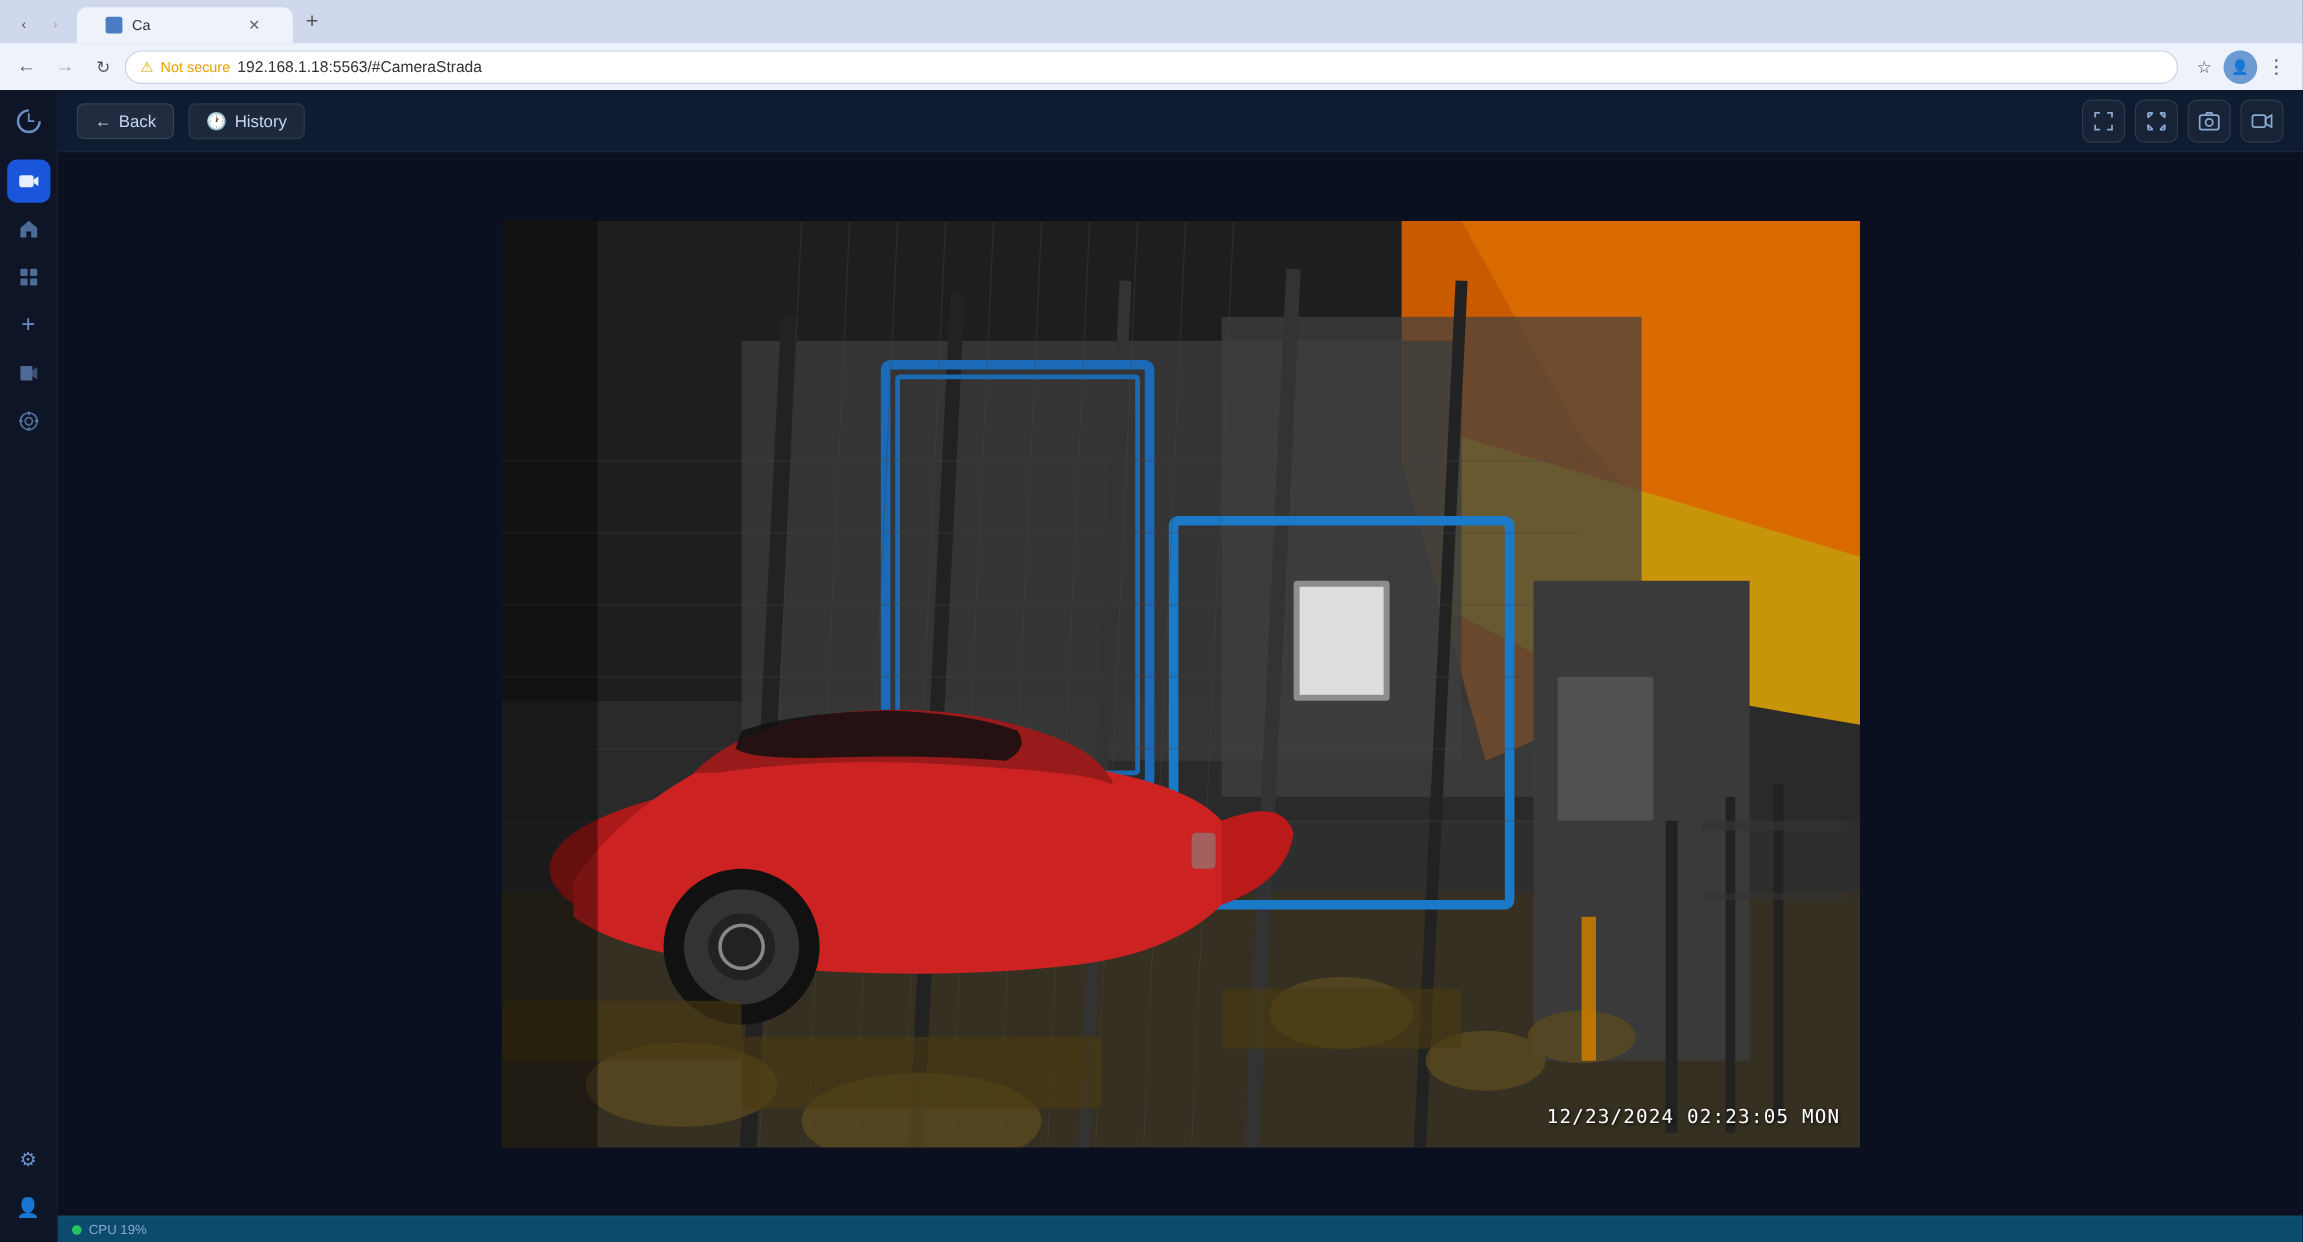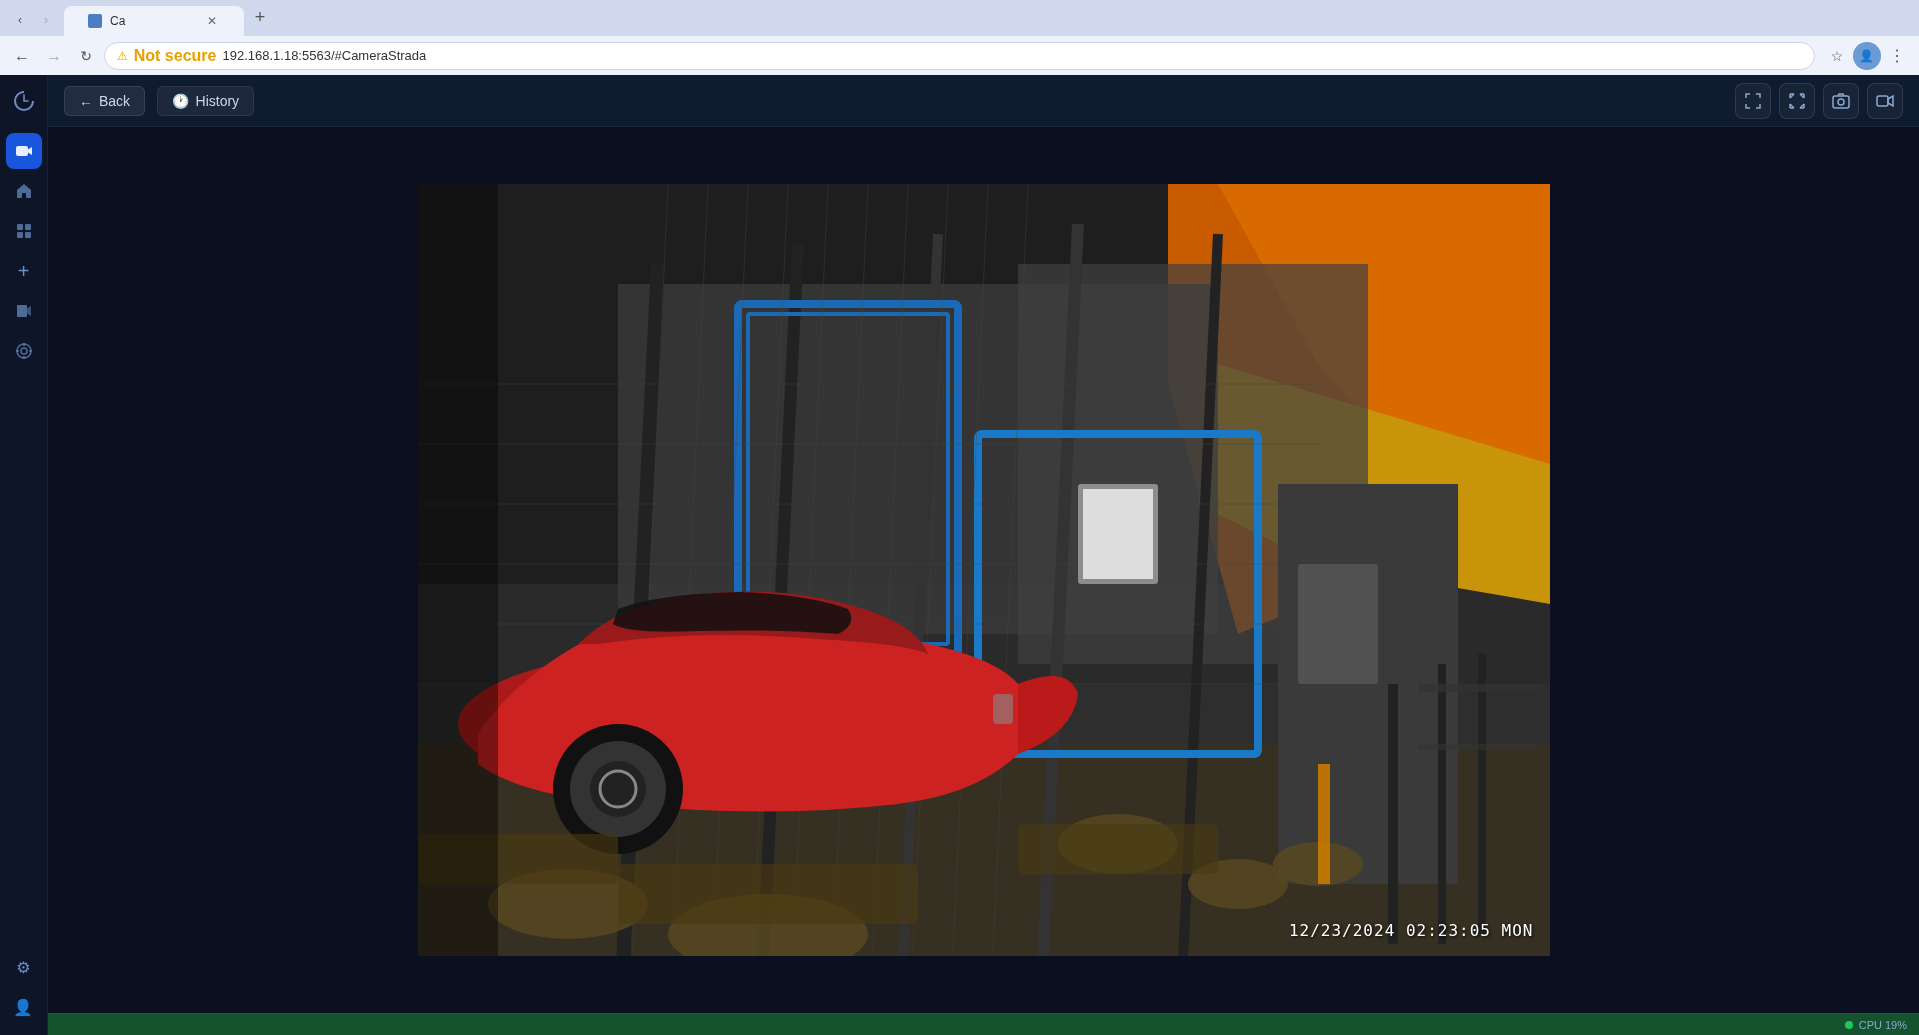--- a/index.html
+++ b/index.html
@@ -35,21 +35,21 @@
     <div style="width:28px;height:28px;border-radius:50%;display:flex;align-items:center;justify-content:center;font-size:18px;color:#555;cursor:pointer;align-self:center;margin-bottom:2px;">+</div>
   </div>
 
   <div style="height:39px;background:#eef2fb;display:flex;align-items:center;padding:0 8px;gap:4px;">
     <div class="nav-btn" style="width:28px;height:28px;border-radius:50%;display:flex;align-items:center;justify-content:center;color:#555;cursor:pointer;font-size:16px;">←</div>
     <div class="nav-btn disabled" style="width:28px;height:28px;border-radius:50%;display:flex;align-items:center;justify-content:center;color:#aaa;cursor:default;font-size:16px;">→</div>
     <div class="nav-btn" style="width:28px;height:28px;border-radius:50%;display:flex;align-items:center;justify-content:center;color:#555;cursor:pointer;font-size:14px;">↻</div>
 
     <div style="flex:1;height:28px;background:white;border-radius:14px;display:flex;align-items:center;padding:0 12px;font-size:13px;color:#333;gap:6px;border:1px solid #c8d3e8;cursor:text;">
       <span style="color:#e8a000;font-size:12px;">⚠</span>
-      <span style="color:#e8a000;font-size:16px;font-weight:bold;">Not secure</span>
+      <span style="color:#e8a000;font-size:12px;">Not secure</span>
       <span style="color:#333;">192.168.1.18:5563/#CameraStrada</span>
     </div>
     <div style="display:flex;align-items:center;gap:2px;margin-left:4px;">
       <div style="width:28px;height:28px;border-radius:50%;display:flex;align-items:center;justify-content:center;color:#555;cursor:pointer;font-size:14px;">☆</div>
       <div style="width:28px;height:28px;border-radius:50%;background:#6b9bd2;display:flex;align-items:center;justify-content:center;color:white;cursor:pointer;font-size:12px;">👤</div>
       <div style="width:28px;height:28px;border-radius:50%;display:flex;align-items:center;justify-content:center;color:#555;cursor:pointer;font-size:16px;">⋮</div>
     </div>
   </div>
 </div>
 
@@ -269,18 +269,18 @@
 
           <rect x="900" y="580" width="12" height="120" fill="#c87a00" opacity="0.9"></rect>
         </svg>
         
         <div style="position:absolute;bottom:16px;right:16px;color:white;font-size:16px;font-family:monospace;text-shadow:1px 1px 3px rgba(0,0,0,0.9);letter-spacing:1px;">
           <span>12/23/2024 02:23:05 MON</span>
         </div>
       </div>
     </div>
 
-    <div style="height:22px;background:#14532d;display:flex;align-items:center;padding:0 12px;gap:6px;border-top:1px solid rgba(255,255,255,0.05);justify-content:flex-end;">
+    <div style="height:22px;background:#0c4a6e;display:flex;align-items:center;padding:0 12px;gap:6px;border-top:1px solid rgba(255,255,255,0.05);">
       <div style="width:8px;height:8px;border-radius:50%;background:#22c55e;"></div>
       <span style="font-size:11px;color:#8aa8d0;">CPU 19%</span>
     </div>
   </div>
 </div>
 
 </body></html>

